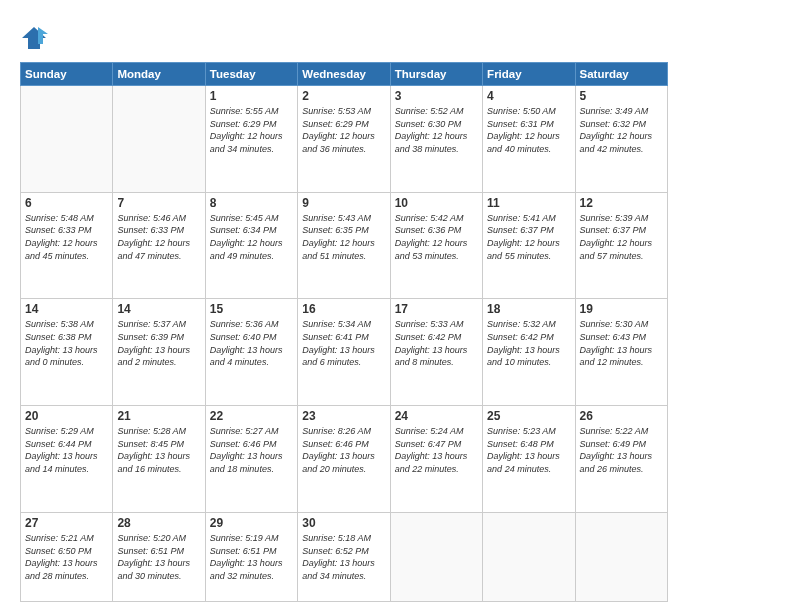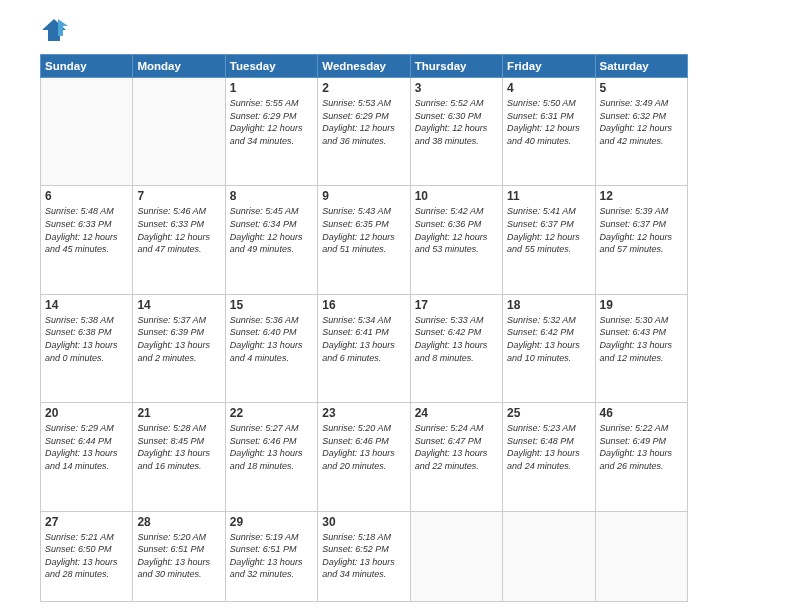--- a/index.html
+++ b/index.html
@@ -6,24 +6,23 @@
     body {
       width: 792px;
       height: 612px;
       font-family: Arial, sans-serif;
       background: #fff;
       overflow: hidden;
     }
     .page {
       width: 688px;
       height: 612px;
-      padding: 16px 20px 10px 20px;
+      padding: 24px 20px 10px 20px;
       display: flex;
       flex-direction: column;
-      margin-left: 20px;
     }
     .header {
       display: flex;
       justify-content: space-between;
       align-items: flex-start;
       margin-bottom: 10px;
     }
     .logo {
       display: flex;
       align-items: center;
@@ -296,41 +295,41 @@
           </td>
           <td>
             <span class="day-num">22</span>
             <div class="day-info">Sunrise: 5:27 AM
 Sunset: 6:46 PM
 Daylight: 13 hours
 and 18 minutes.</div>
           </td>
           <td>
             <span class="day-num">23</span>
-            <div class="day-info">Sunrise: 5:20 AM
+            <div class="day-info">Sunrise: 8:26 AM
 Sunset: 6:46 PM
 Daylight: 13 hours
 and 20 minutes.</div>
           </td>
           <td>
             <span class="day-num">24</span>
             <div class="day-info">Sunrise: 5:24 AM
 Sunset: 6:47 PM
 Daylight: 13 hours
 and 22 minutes.</div>
           </td>
           <td>
             <span class="day-num">25</span>
             <div class="day-info">Sunrise: 5:23 AM
 Sunset: 6:48 PM
 Daylight: 13 hours
 and 24 minutes.</div>
           </td>
           <td>
-            <span class="day-num">46</span>
+            <span class="day-num">26</span>
             <div class="day-info">Sunrise: 5:22 AM
 Sunset: 6:49 PM
 Daylight: 13 hours
 and 26 minutes.</div>
           </td>
         </tr>
         <tr class="last-row">
           <td>
             <span class="day-num">27</span>
             <div class="day-info">Sunrise: 5:21 AM

